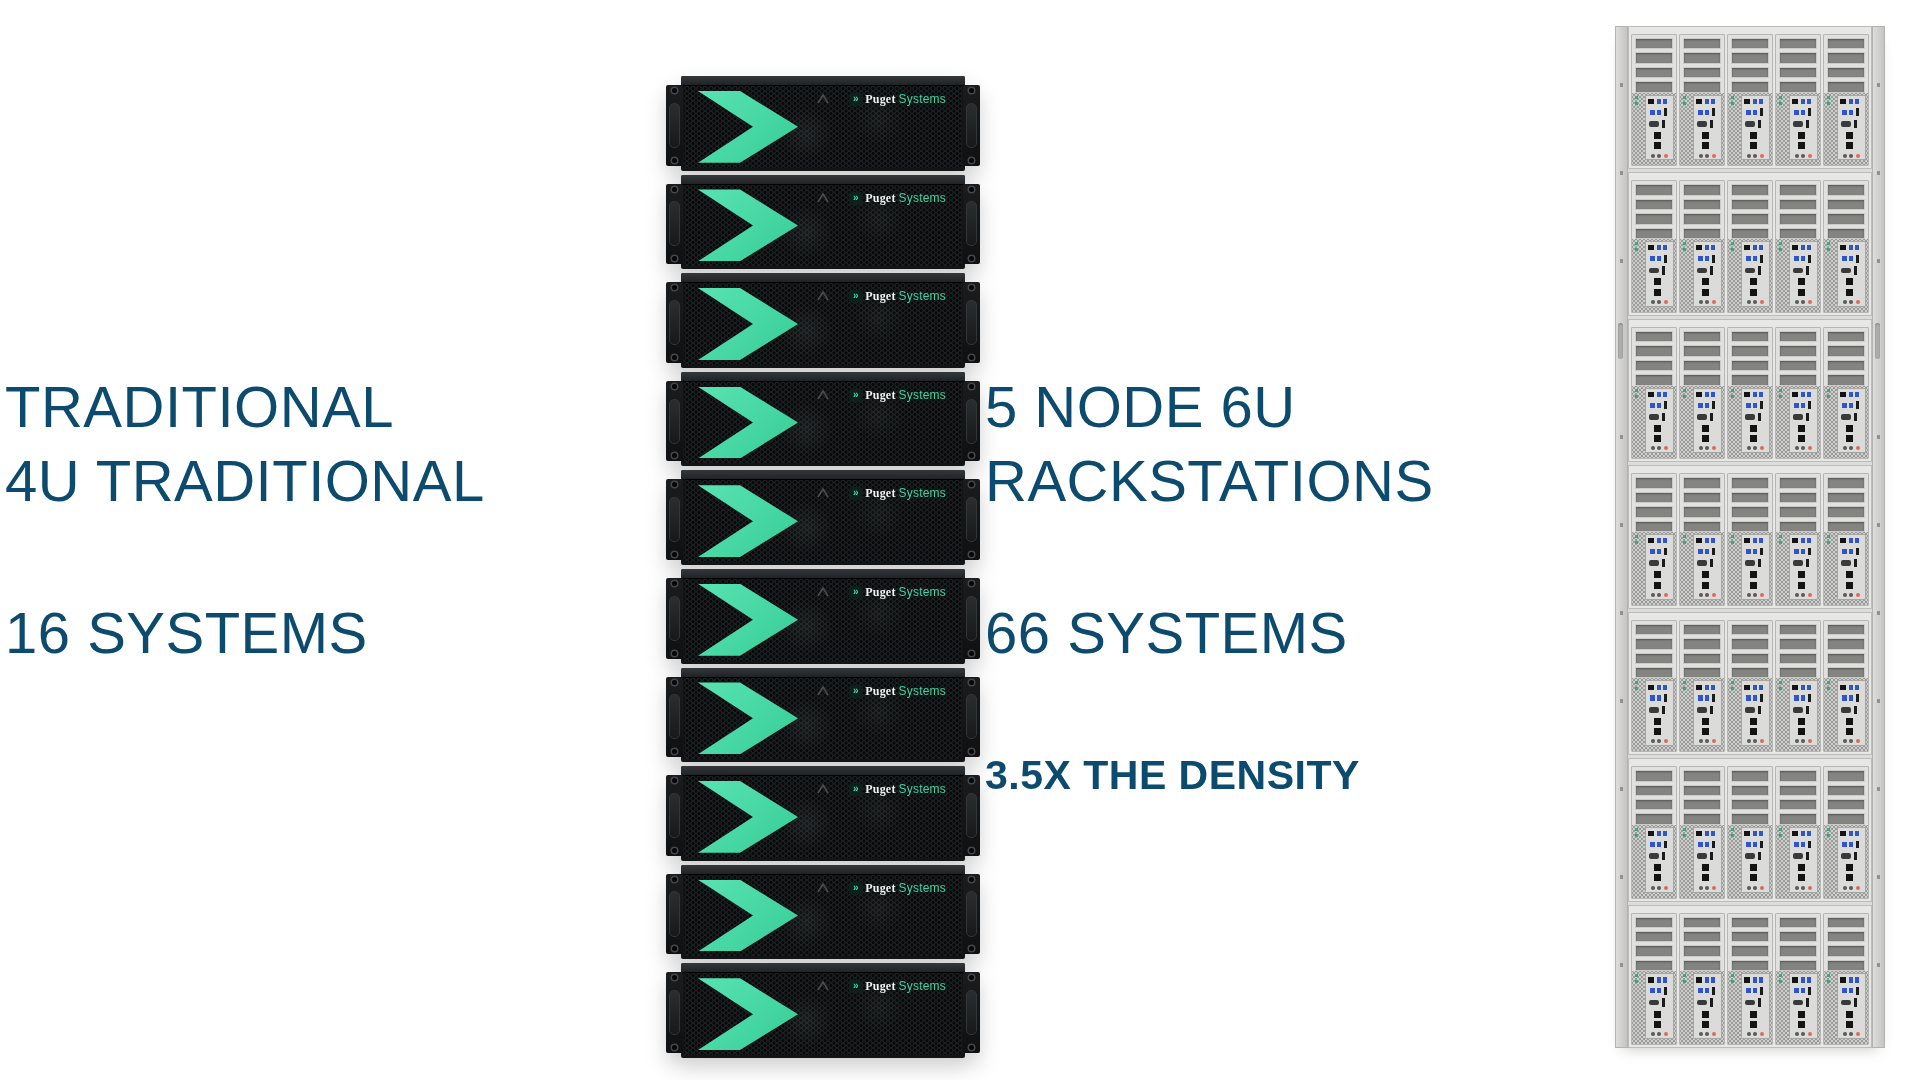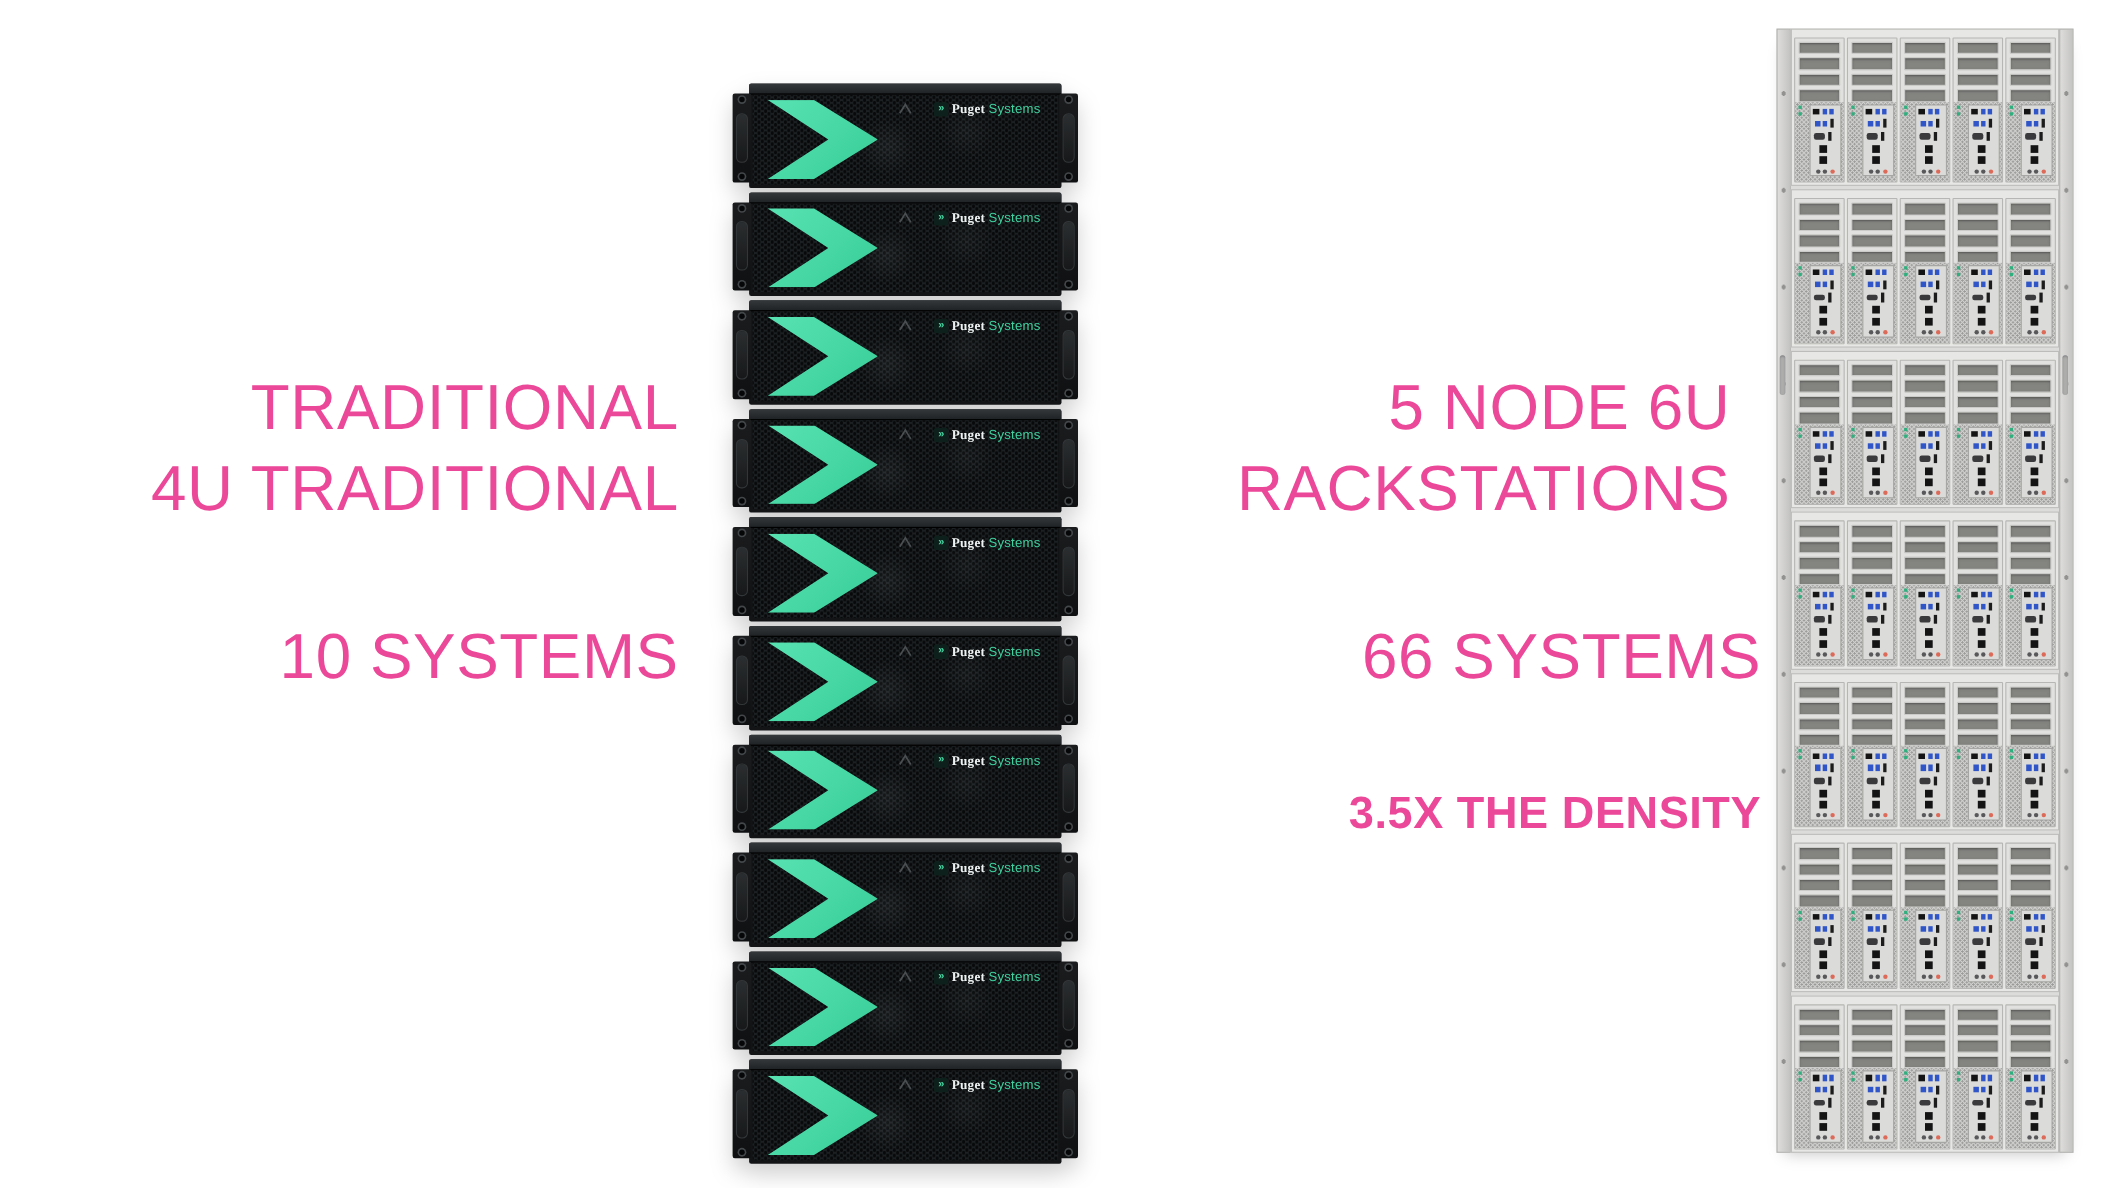--- a/index.html
+++ b/index.html
@@ -3,26 +3,26 @@
 <meta charset="utf-8">
 <style>
   html,body { margin:0; padding:0; background:#ffffff; }
   .stage {
     position:relative; width:1920px; height:1080px; overflow:hidden;
     background:#ffffff; font-family:"Liberation Sans", sans-serif;
   }
 
   
   .caption {
-    position:absolute; color:#ec4899; text-align:right;
-    font-size:58px; line-height:74px; letter-spacing:0.5px; white-space:nowrap;
+    position:absolute; color:#0c4a6e; text-align:left;
+    font-size:58px; line-height:74px; letter-spacing:0.5px; white-space:nowrap;margin-top:36px;
   }
   .caption.title-left   { left:5px;   top:334px; width:612px; }
   .caption.systems-left { left:5px;   top:560px; width:612px; }
-  .caption.title-right  { left:957px; top:334px; width:616px; }
+  .caption.title-right  { left:985px; top:334px; width:616px; }
   .caption.systems-right{ left:985px; top:560px; width:616px; }
   .caption.density      { left:985px; top:702px; width:616px; font-weight:700; font-size:41px; }
 
   
   .rack4u {
     position:absolute; left:666px; top:76px; width:314px; height:982px;
     display:flex; flex-direction:column; gap:4px;
     filter:drop-shadow(0 10px 10px rgba(0,0,0,0.18));
   }
   .unit { position:relative; flex:1; }
@@ -157,21 +157,21 @@
 </style>
 </head>
 <body>
 
 <div class="stage">
 
   <div class="caption title-left">
     <div>TRADITIONAL</div>
     <div>4U TRADITIONAL</div>
   </div>
-  <div class="caption systems-left">10 SYSTEMS</div>
+  <div class="caption systems-left">16 SYSTEMS</div>
 
   <div class="rack4u">
   <div class="unit">
     <div class="ear l">
       <span class="screw t"></span>
       <span class="handle"></span>
       <span class="screw b"></span>
     </div>
     <div class="chassis">
       <div class="toprail"></div>

